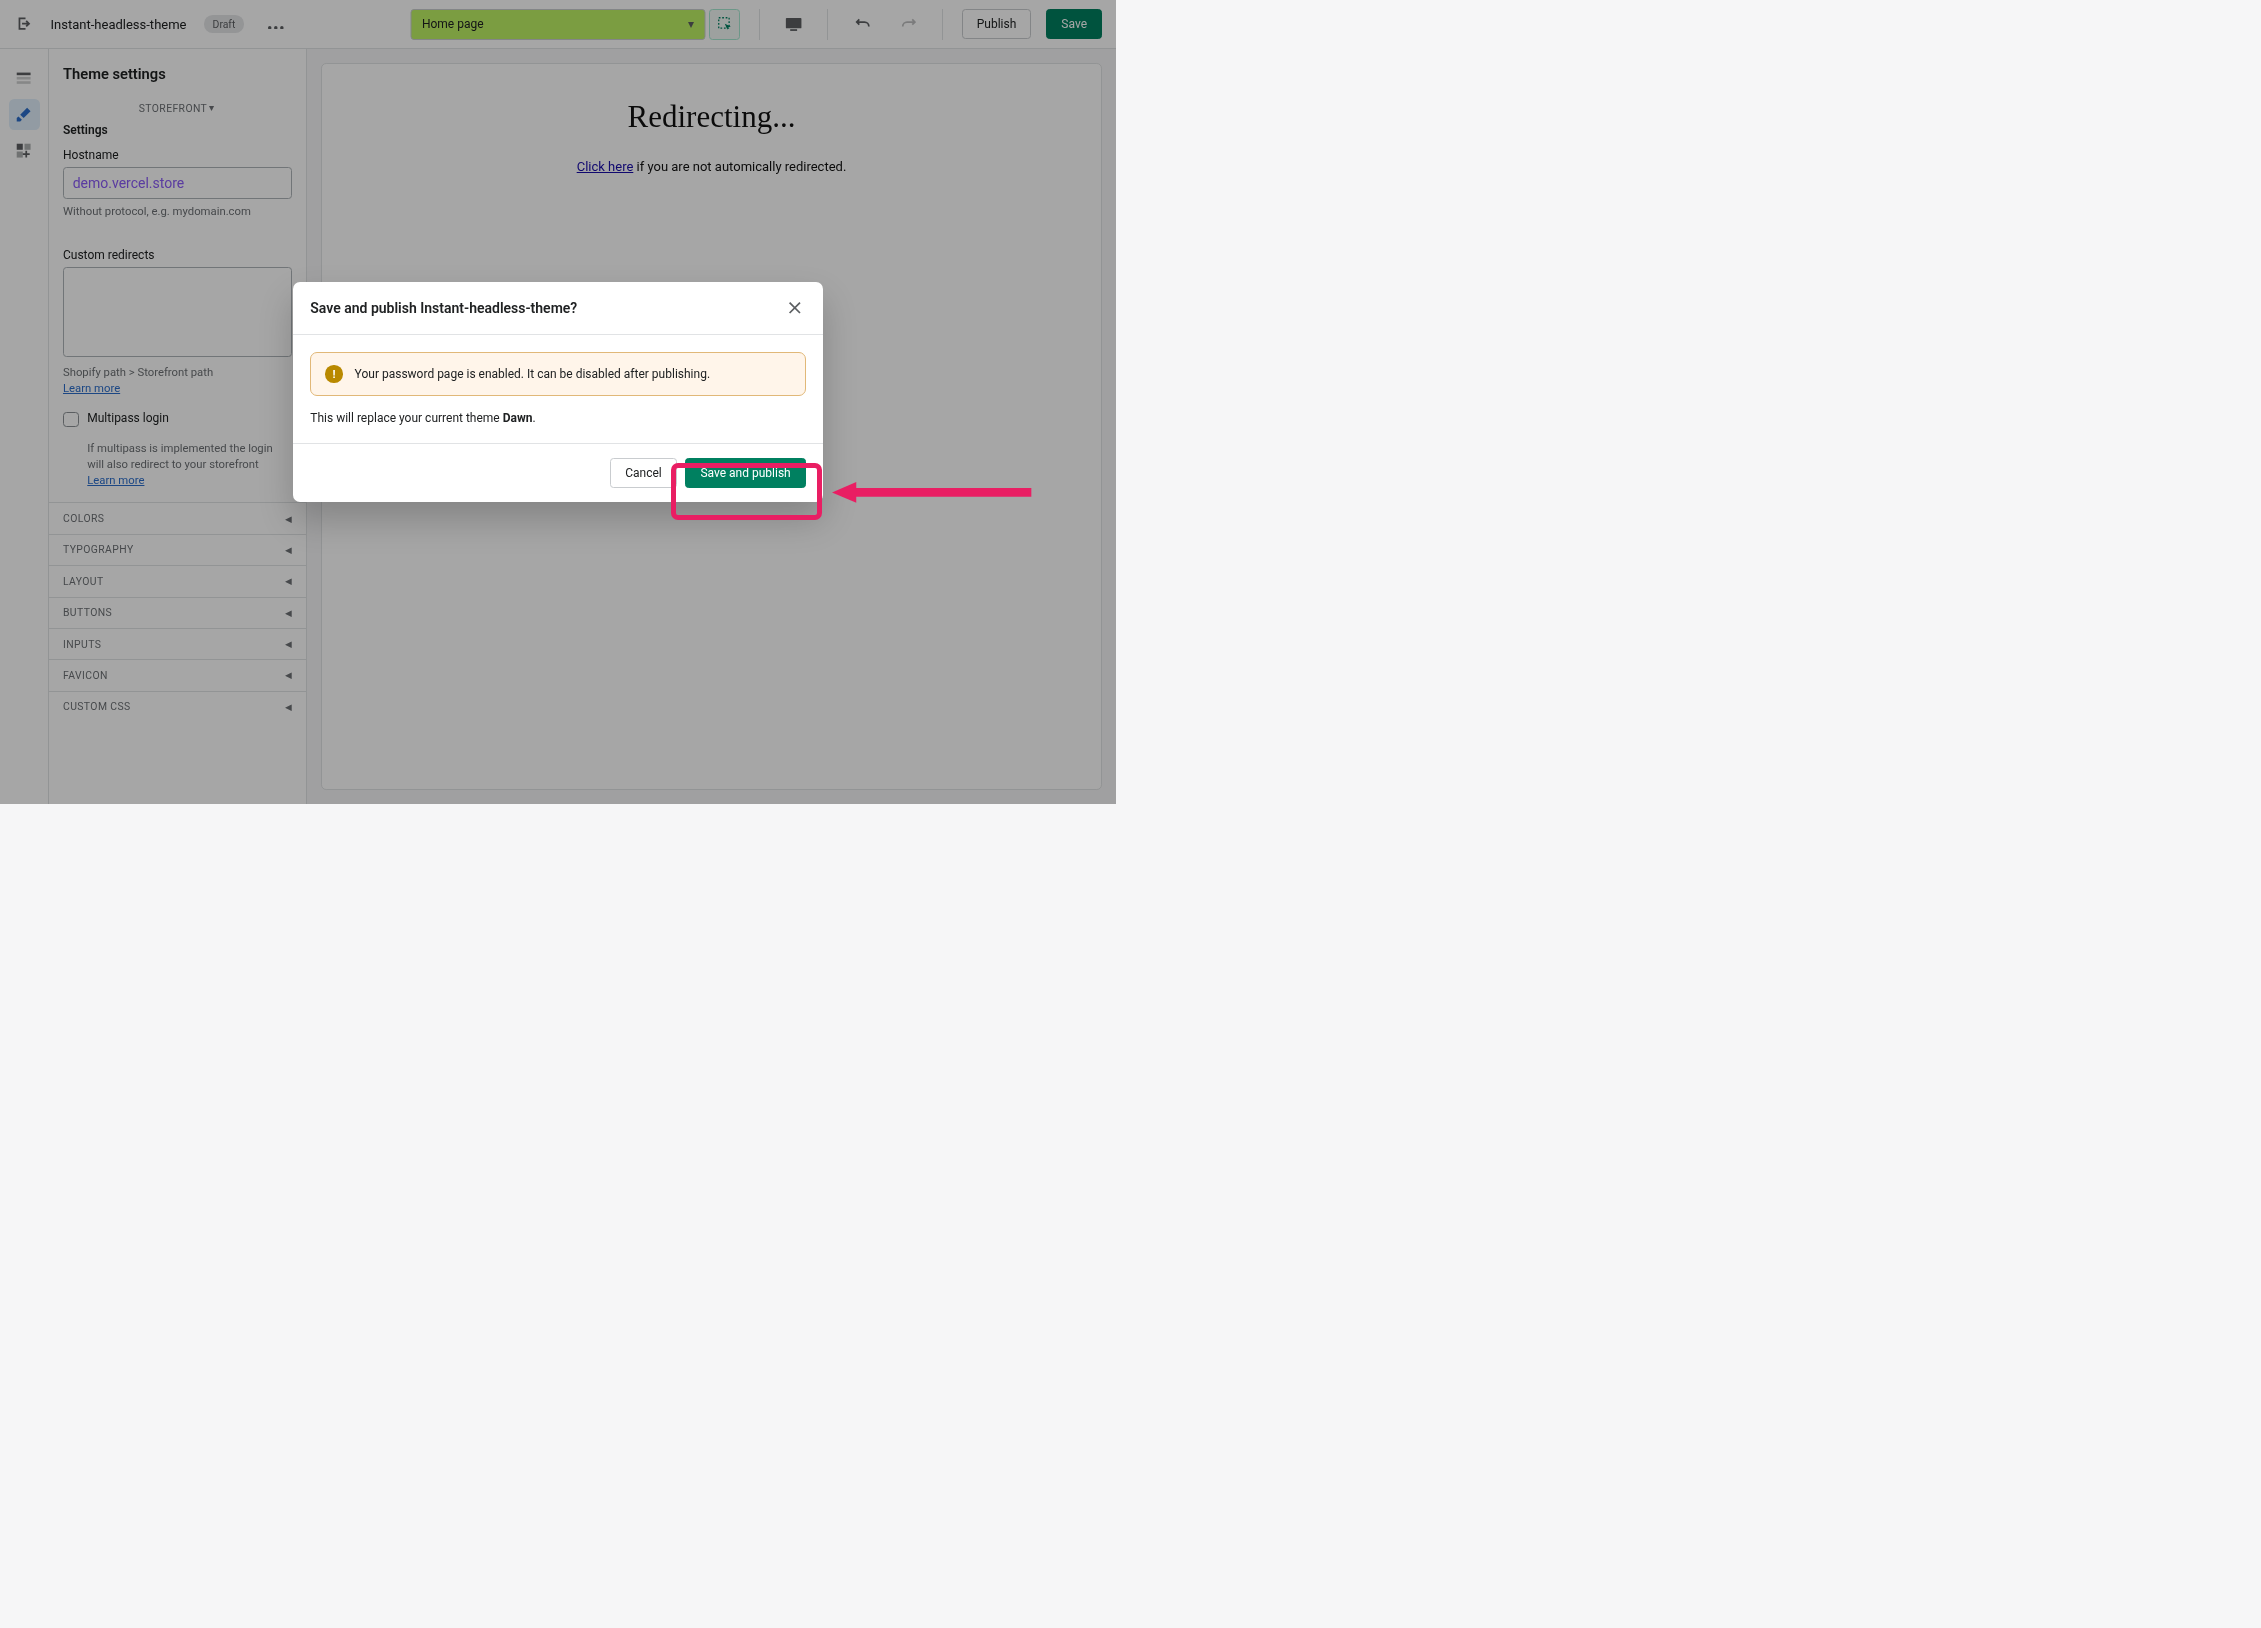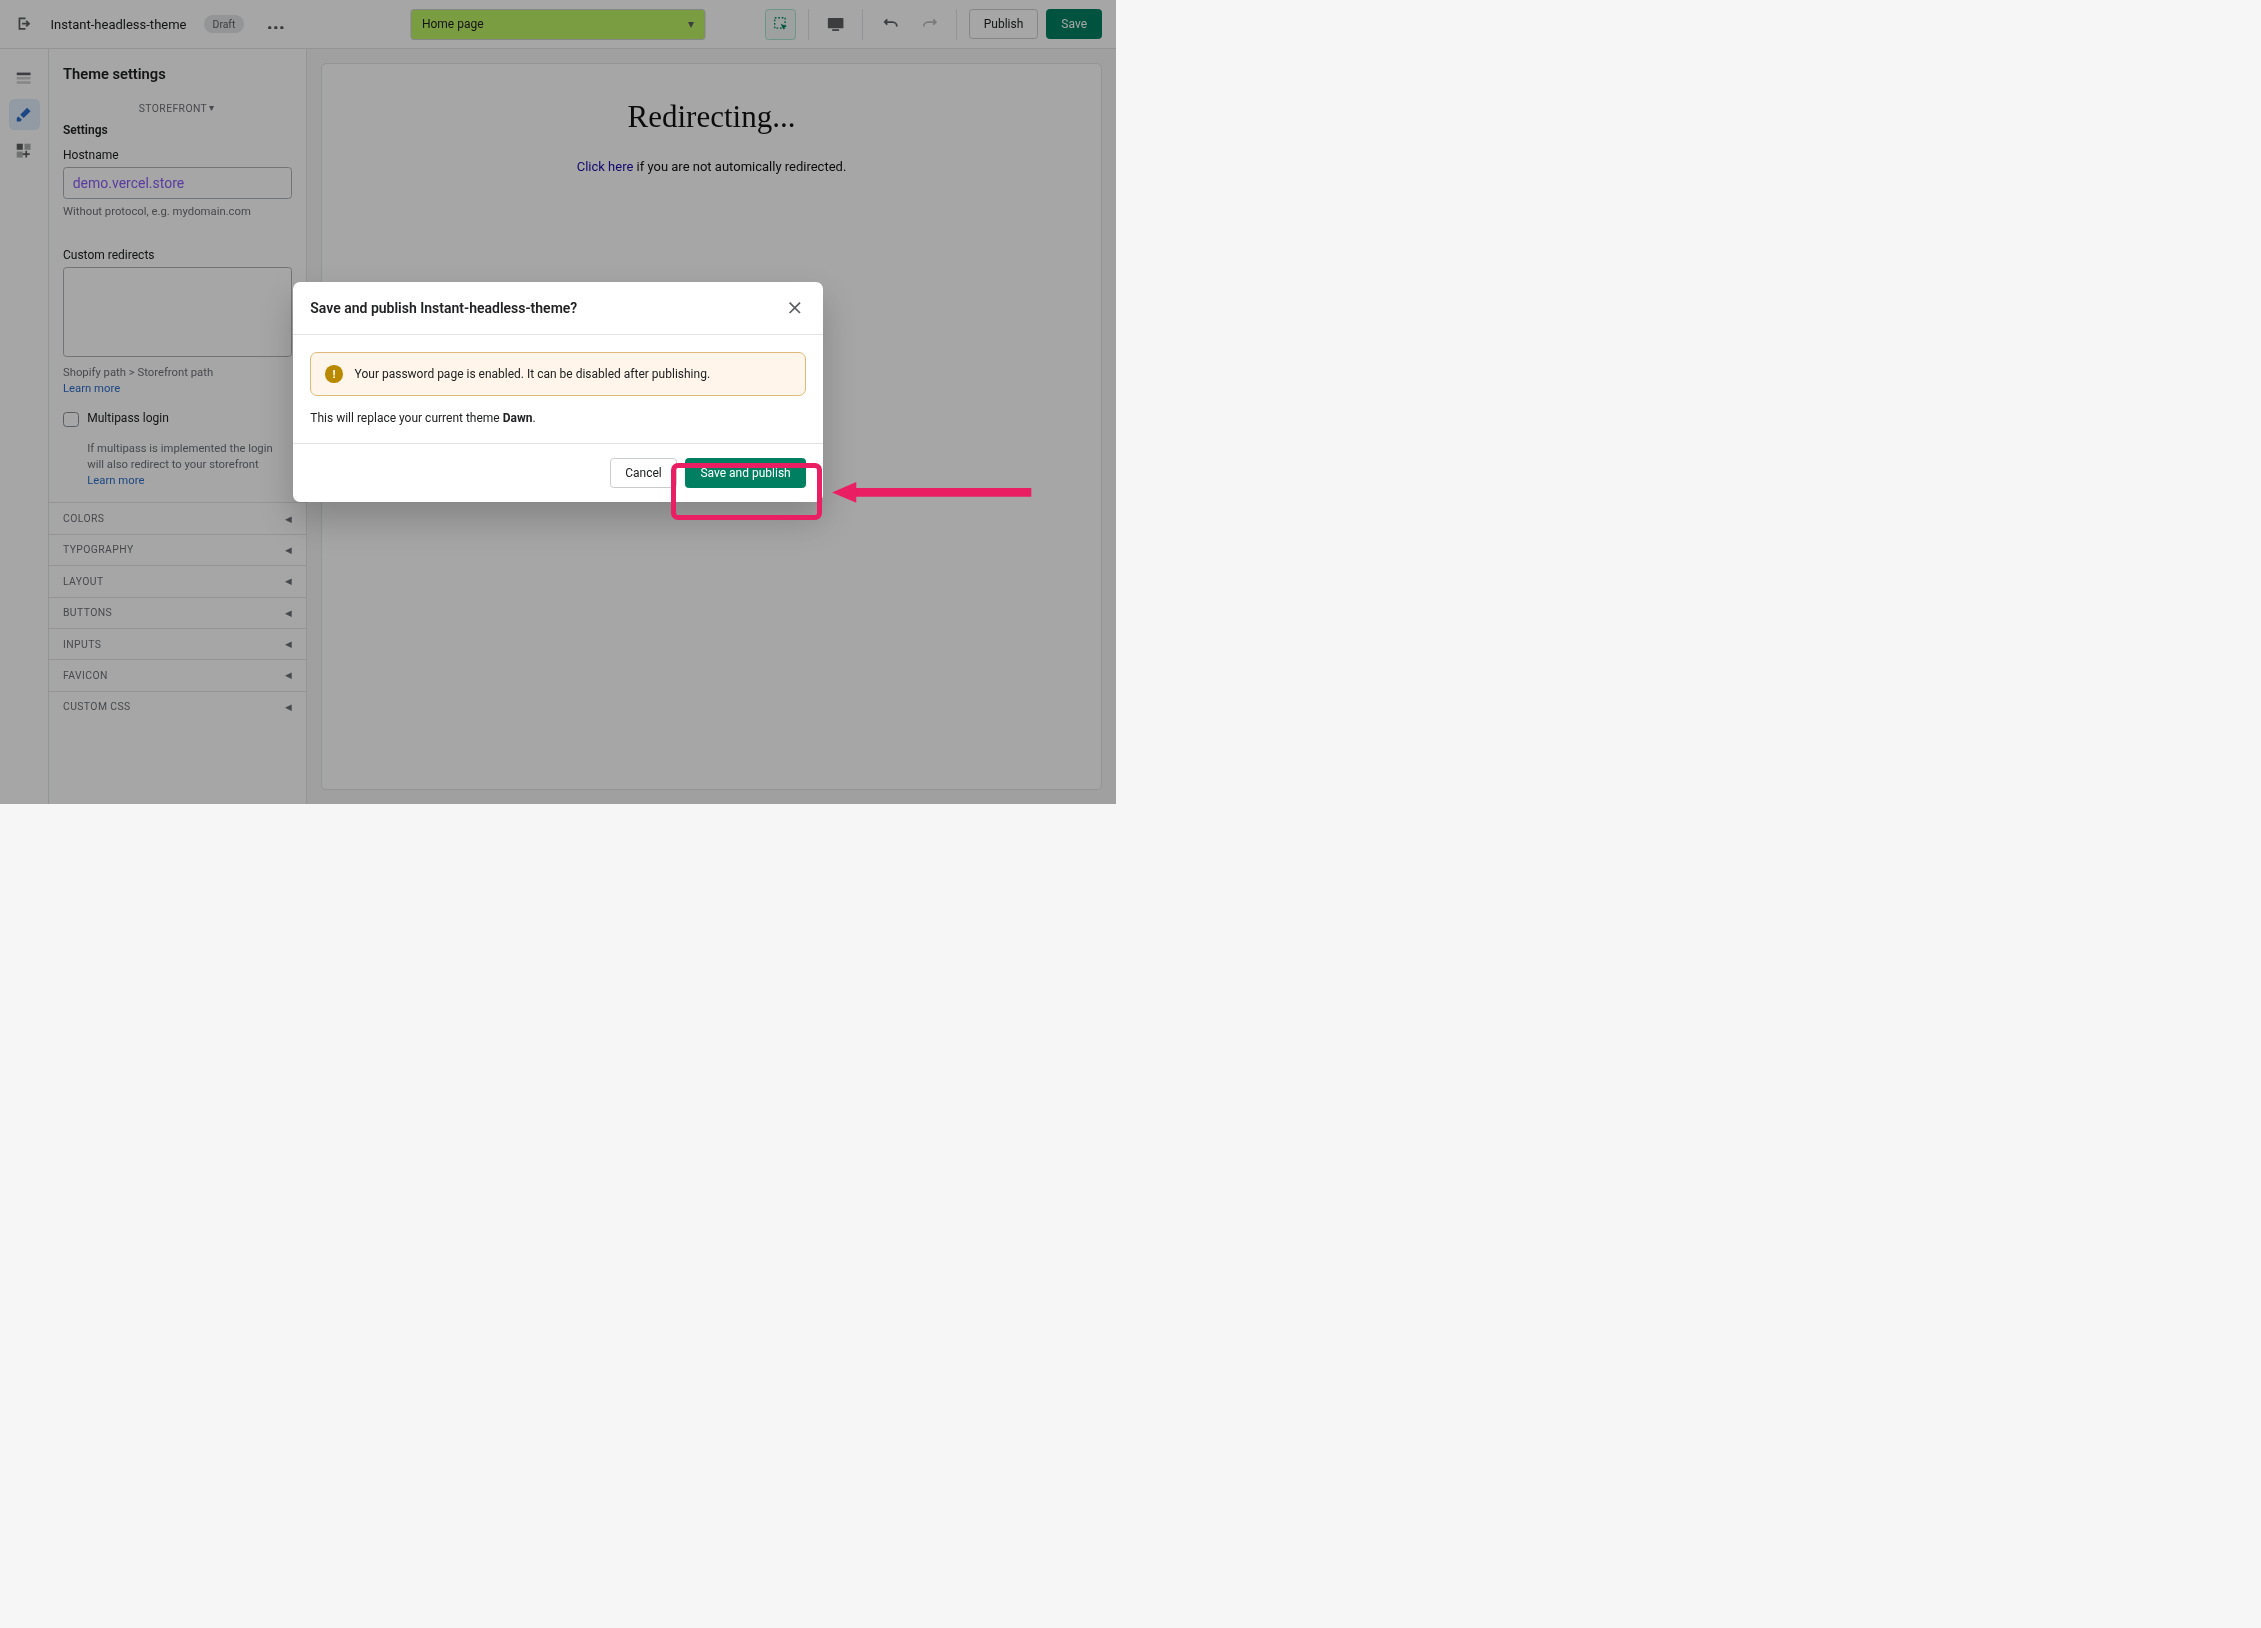--- a/index.html
+++ b/index.html
@@ -6,21 +6,21 @@
 body { background: #f6f6f7; overflow: hidden; position: relative; width: 1116px; height: 804px; }
 
 
 .topbar { height: 49px; background: #fff; border-bottom: 0.9px solid #e1e3e5; display: flex; align-items: center; padding: 0 14px; gap: 10.4px; }
 .exit-btn { width: 21px; height: 21px; display: flex; align-items: center; justify-content: center; cursor: pointer; color: #5c5f62; }
 .theme-name { font-size: 13px; color: #202223; margin-left: 5.2px; }
 .draft-badge { background: #e4e5e7; color: #5c5f62; font-size: 10.4px; padding: 2.6px 8.7px; border-radius: 8.7px; margin-left: 7px; }
 .more-btn { margin-left: 10.4px; color: #5c5f62; cursor: pointer; padding: 3.5px; }
 .page-select { margin-left: auto; margin-right: auto; position: absolute; left: 50%; transform: translateX(-50%); width: 295px; height: 31px; border: 0.9px solid #c9cccf; border-radius: 3.5px; background: #bef264; display: flex; align-items: center; padding: 0 10.4px; font-size: 12px; color: #202223; justify-content: space-between; }
 .select-caret { color: #5c5f62; }
-.top-right { margin-left: auto; display: flex; align-items: flex-start; gap: 8px; }
+.top-right { margin-left: auto; display: flex; align-items: flex-start; gap: 15px; }
 .tool-btn { width: 31px; height: 31px; display: flex; align-items: center; justify-content: center; border-radius: 3.5px; cursor: pointer; color: #5c5f62; }
 .tool-btn.active { background: #f1f8f5; color: #008060; border: 0.9px solid #a7e8d1; }
 .divider-v { width: 0.9px; height: 31px; background: #e1e3e5; margin: 0 3.5px; }
 .btn { padding: 7px 14px; border-radius: 3.5px; font-size: 12px; cursor: pointer; border: 0.9px solid #c9cccf; background: #fff; color: #202223; }
 .btn.primary { background: #008060; color: #fff; border-color: #008060; }
 
 
 .layout { display: flex; height: calc(100% - 49px); }
 .icon-rail { width: 49px; background: #fff; border-right: 0.9px solid #e1e3e5; display: flex; flex-direction: column; align-items: center; padding-top: 14px; gap: 5.2px; }
 .rail-btn { width: 31px; height: 31px; border-radius: 5.2px; display: flex; align-items: center; justify-content: center; cursor: pointer; color: #5c5f62; }
@@ -29,21 +29,21 @@
 .sidebar { width: 258px; background: #fff; border-right: 0.9px solid #e1e3e5; overflow-y: auto; }
 .sidebar h2 { font-size: 14.7px; font-weight: 600; padding: 15.6px 14px 10.4px; color: #202223; }
 .section-head { display: flex; justify-content: space-between; align-items: center; padding: 8.7px 14px; font-size: 10.4px; letter-spacing: 0.4px; color: #6d7175; cursor: pointer; text-transform: uppercase; border-top: 0.9px solid #e1e3e5; }
 .section-head:first-of-type { border-top: none; justify-content: center; }
 .section-body { padding: 0 14px 14px; }
 .subhead { font-size: 12px; font-weight: 600; color: #202223; margin-bottom: 10.4px; }
 .field-label { font-size: 12px; color: #202223; margin-bottom: 5.2px; }
 .text-input { width: 100%; border: 0.9px solid #aeb4b9; border-radius: 3.5px; padding: 7px 8.7px; font-size: 14px; color: #8b5cf6; }
 .textarea { width: 100%; height: 90px; border: 0.9px solid #aeb4b9; border-radius: 3.5px; padding: 7px 8.7px; font-size: 12px; resize: none; }
 .help { font-size: 11.3px; color: #6d7175; margin-top: 5.2px; line-height: 1.4; }
-.link { color: #2c6ecb; cursor: pointer; }
+.link { color: #2c6ecb; text-decoration: underline; cursor: pointer; }
 .checkbox-row { display: flex; align-items: flex-start; gap: 8.7px; margin-top: 14px; }
 .checkbox { width: 15.6px; height: 15.6px; border: 1.7px solid #8c9196; border-radius: 3.5px; margin-top: 0.9px; flex-shrink: 0; }
 .check-label { font-size: 12px; color: #202223; }
 .check-help { font-size: 11.3px; color: #6d7175; margin-top: 16px; line-height: 1.4; }
 .collapse-caret { font-size: 8.7px; color: #6d7175; }
 
 .preview { flex: 1; padding: 14px; }
 .preview-frame { background: #fff; border: 0.9px solid #e1e3e5; border-radius: 5.2px; height: 100%; padding: 35px 21px; text-align: center; }
 .preview-frame h1 { font-size: 31px; font-weight: 400; font-family: Georgia, serif; margin-bottom: 24px; color: #121212; }
 .preview-text { font-size: 13px; color: #121212; }

